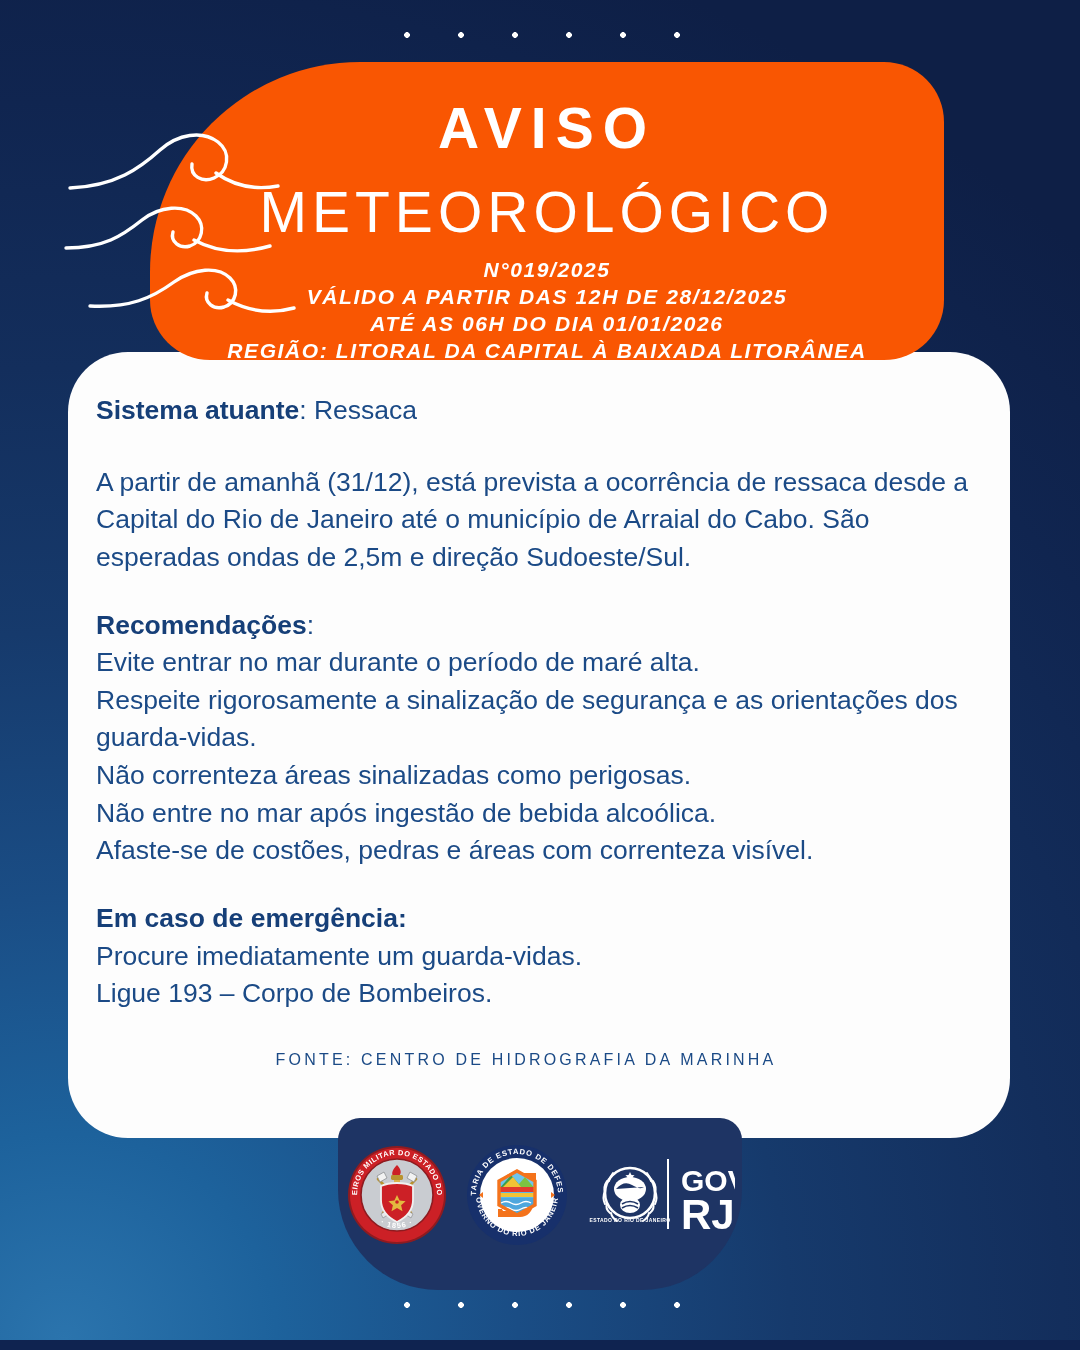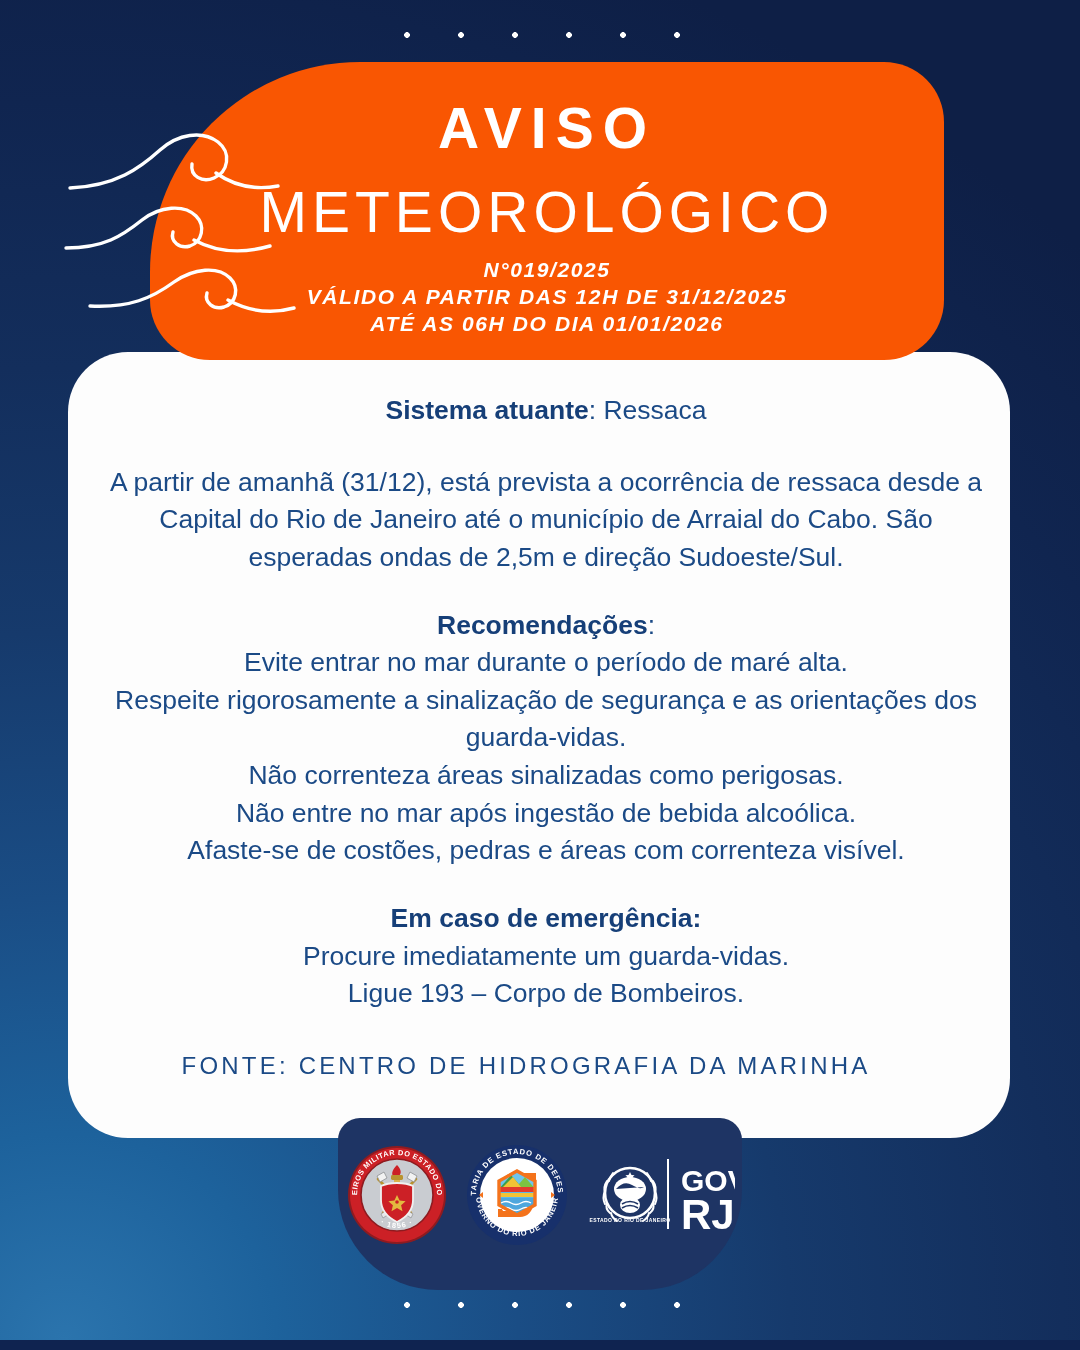--- a/index.html
+++ b/index.html
@@ -118,28 +118,28 @@
     position: absolute;
     left: 96px;
     top: 392px;
     width: 900px;
     z-index: 14;
     color: #1b4a86;
     font-size: 26.5px;
     line-height: 1.42;
   }
   #content-inner b { color: #163f78; font-weight: 700; }
-  .para { margin: 0; text-align: center; }
+  .para { margin: 0; }
   .gap-lg { height: 34px; }
   .gap-md { height: 30px; }
 
   #source-line {
     margin-top: 36px;
     text-align: center;
-    font-size: 24px;
+    font-size: 16px;
     letter-spacing: 3.2px;
     color: #1b4a86;
     padding-right: 40px;
   }
 
   
   #footer-bar {
     position: absolute;
     left: 338px;
     top: 1118px;
@@ -172,22 +172,23 @@
     <path d="M10 120 C48 120 66 108 86 92 C104 78 128 76 140 88 C150 98 146 114 134 118 C124 121 114 114 117 104" stroke="#ffffff" stroke-width="3.4" stroke-linecap="round" fill="none"></path>
     <path d="M138 112 C160 124 186 126 214 118" stroke="#ffffff" stroke-width="3.4" stroke-linecap="round" fill="none"></path>
     <path d="M34 178 C74 180 96 170 118 154 C138 140 162 138 174 150 C184 160 180 175 168 179 C158 182 148 175 151 165" stroke="#ffffff" stroke-width="3.4" stroke-linecap="round" fill="none"></path>
     <path d="M172 172 C194 184 216 186 238 180" stroke="#ffffff" stroke-width="3.4" stroke-linecap="round" fill="none"></path>
   </svg>
 
   <div id="header-text">
     <div id="title-line-1">AVISO</div>
     <div id="title-line-2">METEOROLÓGICO</div>
     <div class="header-sub" id="advisory-number">N°019/2025</div>
-    <div class="header-sub">VÁLIDO A PARTIR DAS 12H DE 31/12/2025</div>
+    <div class="header-sub">VÁLIDO A PARTIR DAS 12H DE 28/12/2025</div>
     <div class="header-sub">ATÉ AS 06H DO DIA 01/01/2026</div>
+    <div class="header-sub">REGIÃO: LITORAL DA CAPITAL À BAIXADA LITORÂNEA</div>
   </div>
 
   <div id="content-card"></div>
 
   <div id="content-inner">
     <p class="para"><b>Sistema atuante</b><span>: Ressaca</span></p>
 
     <div class="gap-lg"></div>
 
     <p class="para">A partir de amanhã (31/12), está prevista a ocorrência de ressaca desde a Capital do Rio de Janeiro até o município de Arraial do Cabo. São esperadas ondas de 2,5m e direção Sudoeste/Sul.</p>

